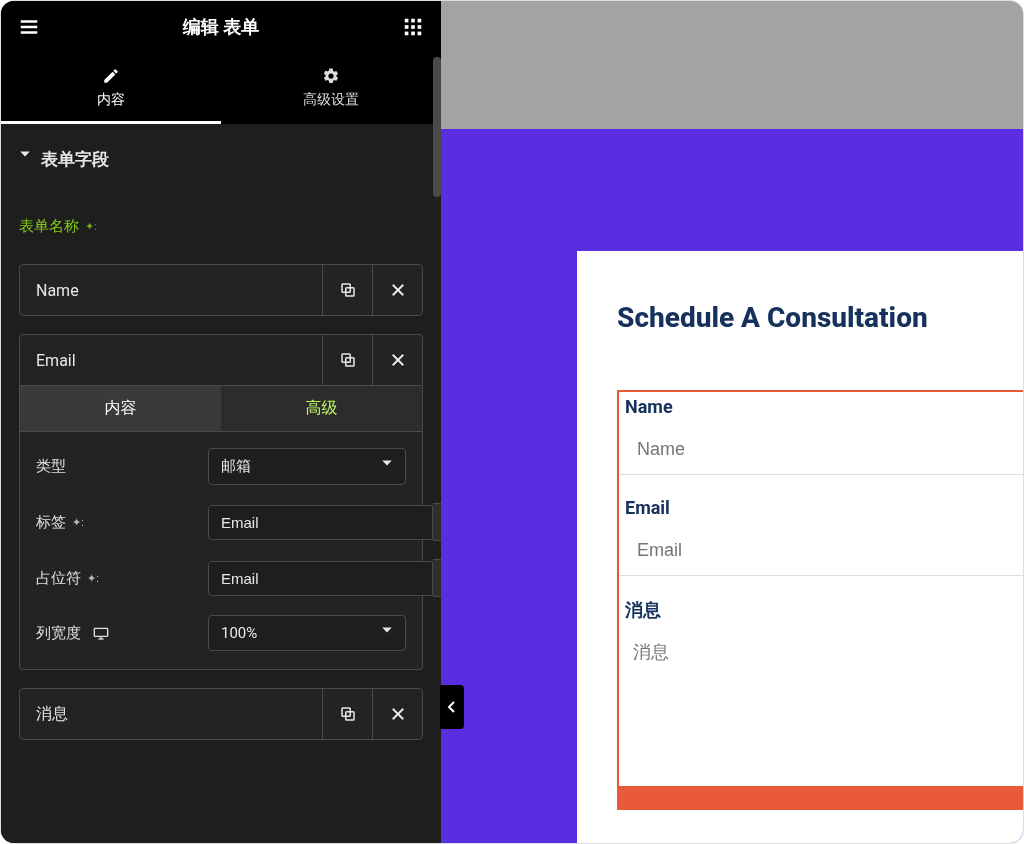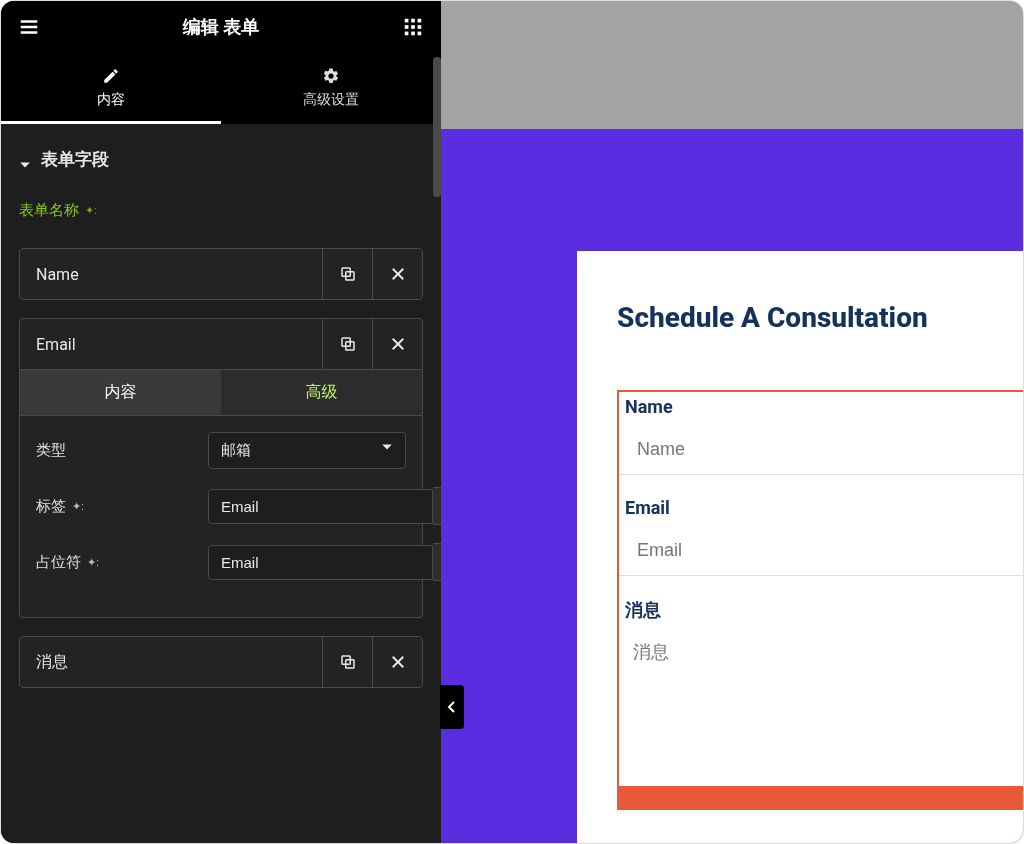--- a/index.html
+++ b/index.html
@@ -65,25 +65,25 @@
   .tab.active { border-bottom-color: #fff; color: #fff; }
   .tab svg { width: 18px; height: 18px; }
   .panel-body {
     flex: 1;
     overflow-y: auto;
     padding: 24px 18px 18px;
     background: #1e1e1e;
   }
   .section-head {
     display: flex;
-    align-items: flex-end;
+    align-items: flex-start;
     gap: 10px;
     font-size: 17px;
     font-weight: 700;
-    margin-bottom: 30px;
+    margin-bottom: 46px;
     cursor: pointer;
   }
   .section-head svg { width: 12px; height: 12px; }
   .field-row {
     display: flex;
     align-items: center;
     gap: 14px;
     margin-bottom: 28px;
   }
   .field-label {
@@ -457,20 +457,38 @@
                 <span>占位符</span>
                 <span class="sparkle">✦:</span>
               </div>
               <div class="detail-control">
                 <input class="text-input with-addon" value="Email" style="">
                 <div class="input-addon">
                   
                 </div>
               </div>
             </div>
+            <div class="detail-row" style="margin-bottom:0">
+              <div class="detail-label">
+                <span>列宽度</span>
+                <svg class="device-icon" width="16" height="14" viewBox="0 0 24 20" fill="none" stroke="currentColor" stroke-width="2">
+                    <rect x="2" y="3" width="20" height="12" rx="1"></rect>
+                    <line x1="8" y1="19" x2="16" y2="19"></line>
+                    <line x1="12" y1="15" x2="12" y2="19"></line>
+                  </svg>
+              </div>
+              <div class="detail-control">
+                <div class="select">
+                  <span>100%</span>
+                  <svg viewBox="0 0 10 10" fill="currentColor">
+                      <path d="M1 3l4 4 4-4z"></path>
+                    </svg>
+                </div>
+              </div>
+            </div>
           </div>
         </div>
 
         <div class="item-row">
           <div class="item-label">消息</div>
           <div class="item-act">
             <svg viewBox="0 0 24 24" fill="none" stroke="currentColor" stroke-width="2">
                 <rect x="9" y="9" width="11" height="11" rx="1"></rect>
                 <rect x="4" y="4" width="11" height="11" rx="1"></rect>
               </svg>

